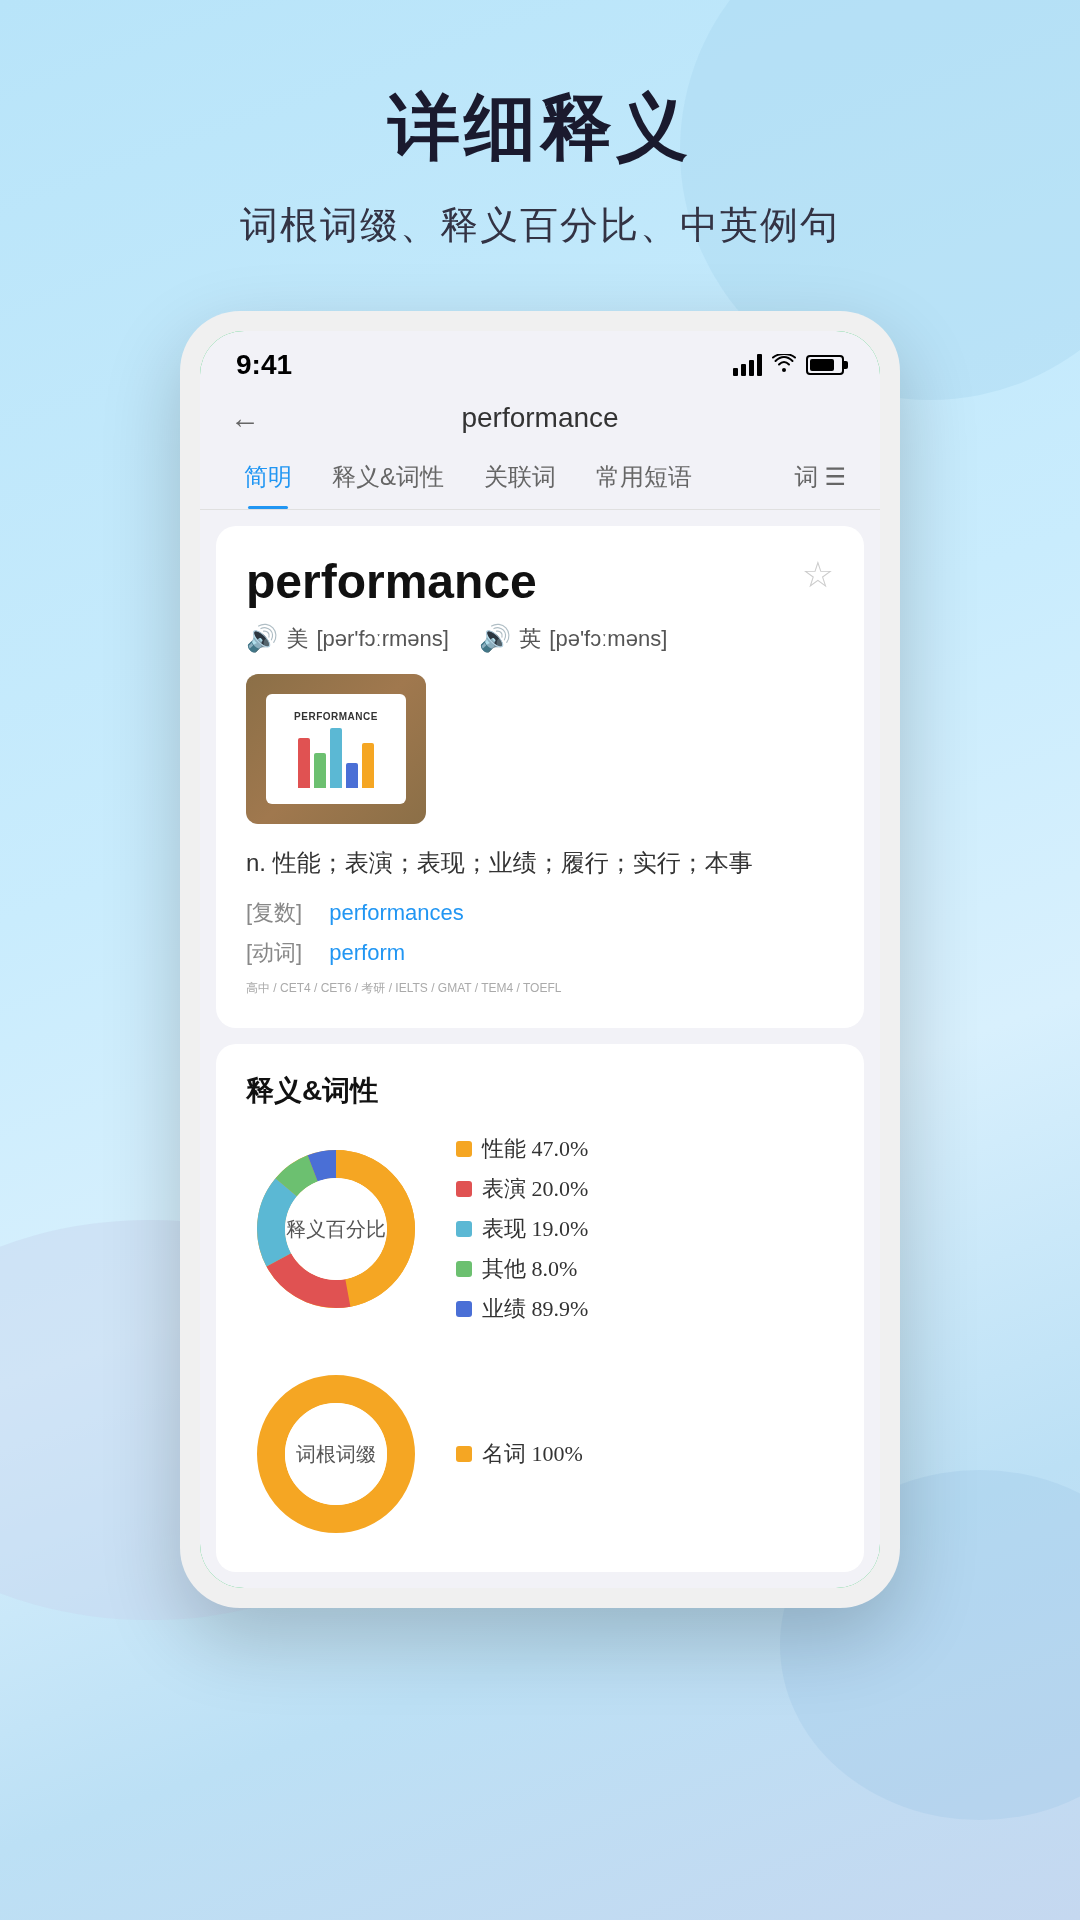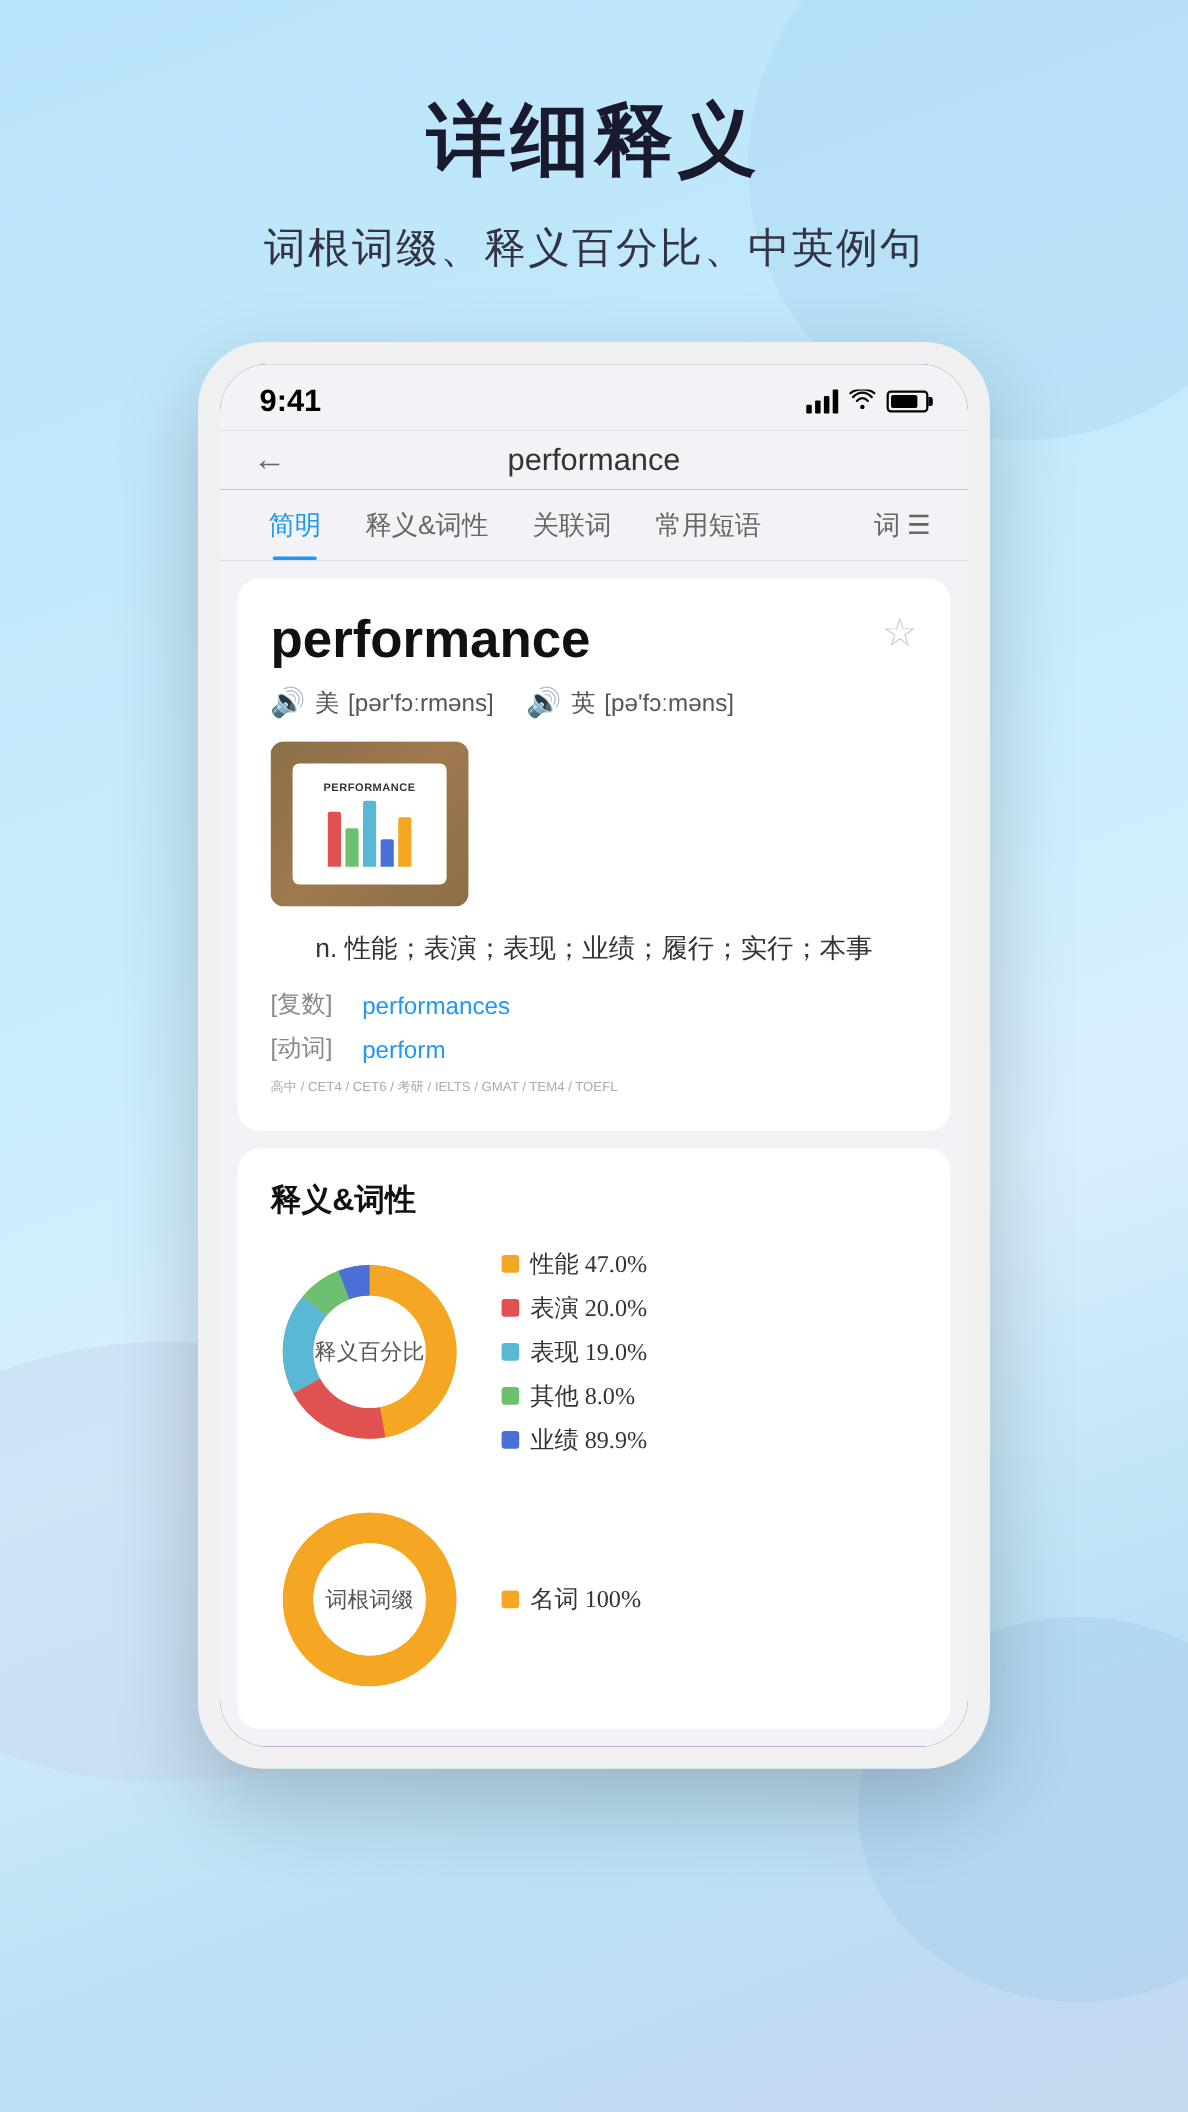--- a/index.html
+++ b/index.html
@@ -68,21 +68,21 @@
     .phone-mockup {
       width: 720px;
       background: #f0f0f0;
       border-radius: 60px;
       padding: 20px;
       box-shadow: 0 30px 80px rgba(0,0,0,0.2);
       position: relative;
     }
 
     .phone-inner {
-      background: #701a75;
+      background: #22c55e;
       border-radius: 44px;
       overflow: hidden;
     }
 
     
     .status-bar {
       background: #f2f2f7;
       display: flex;
       justify-content: space-between;
       align-items: center;
@@ -332,26 +332,25 @@
     .bar {
       width: 12px;
       border-radius: 2px 2px 0 0;
     }
 
     .definition-text {
       font-size: 24px;
       color: #333;
       margin-bottom: 16px;
       line-height: 1.6;
-      text-align: center;
     }
 
     .form-row {
       display: flex;
-      align-items: flex-end;
+      align-items: center;
       gap: 12px;
       margin-bottom: 10px;
     }
 
     .form-label {
       font-size: 22px;
       color: #888;
     }
 
     .form-link {

